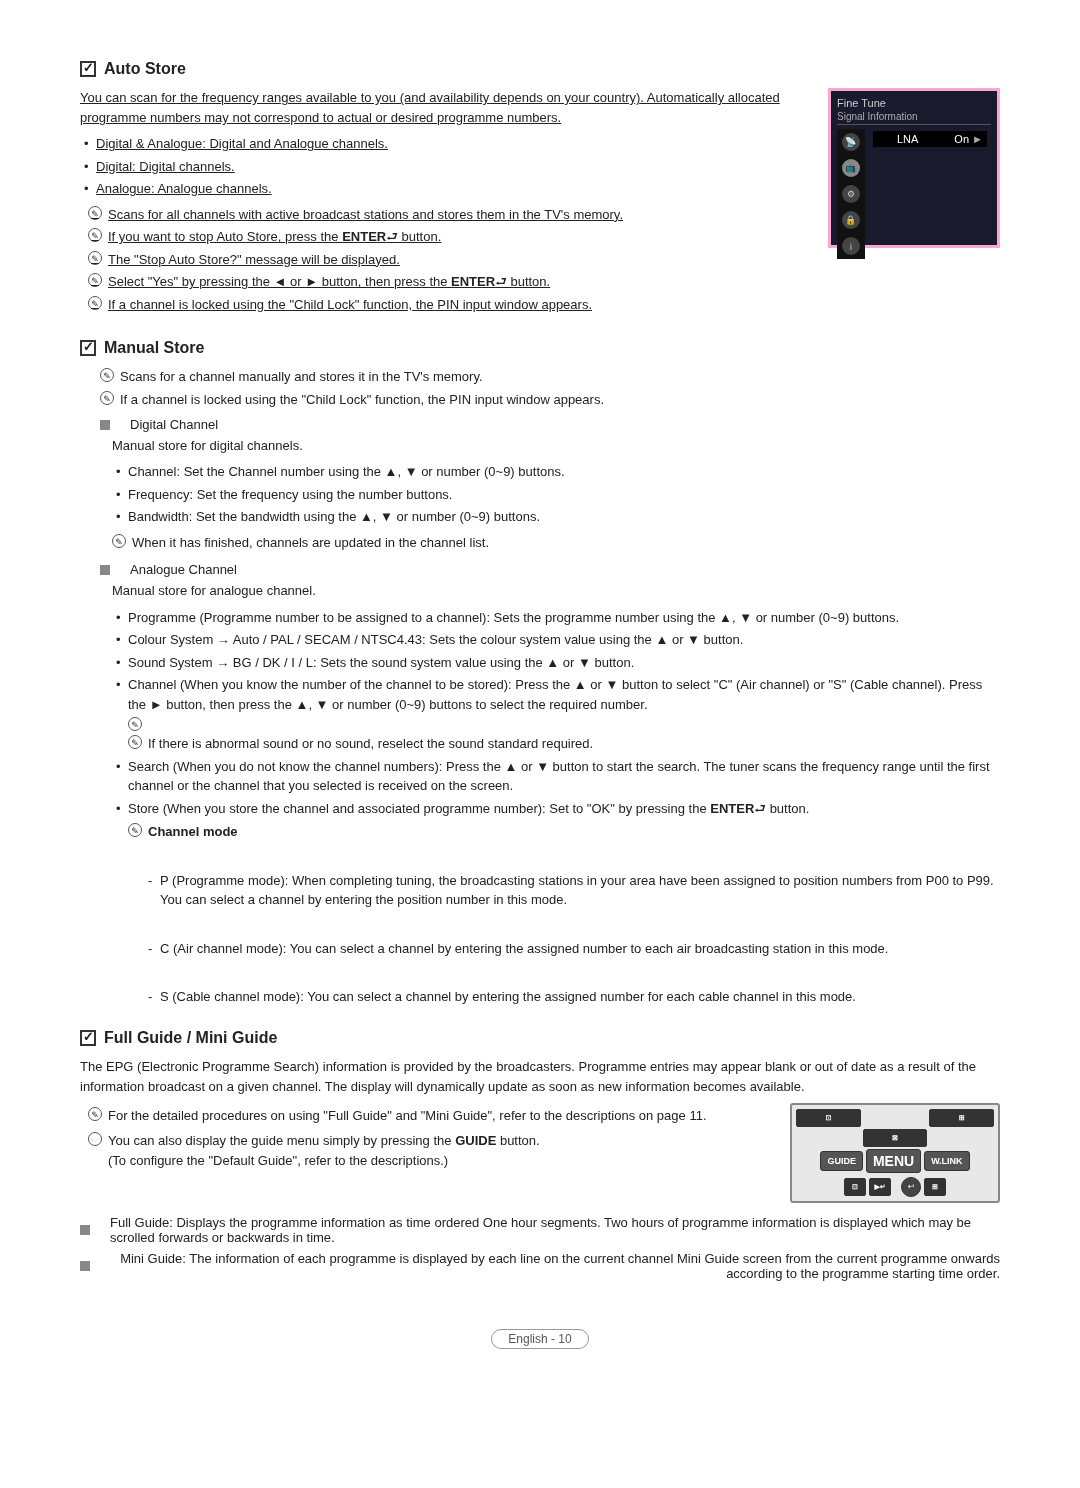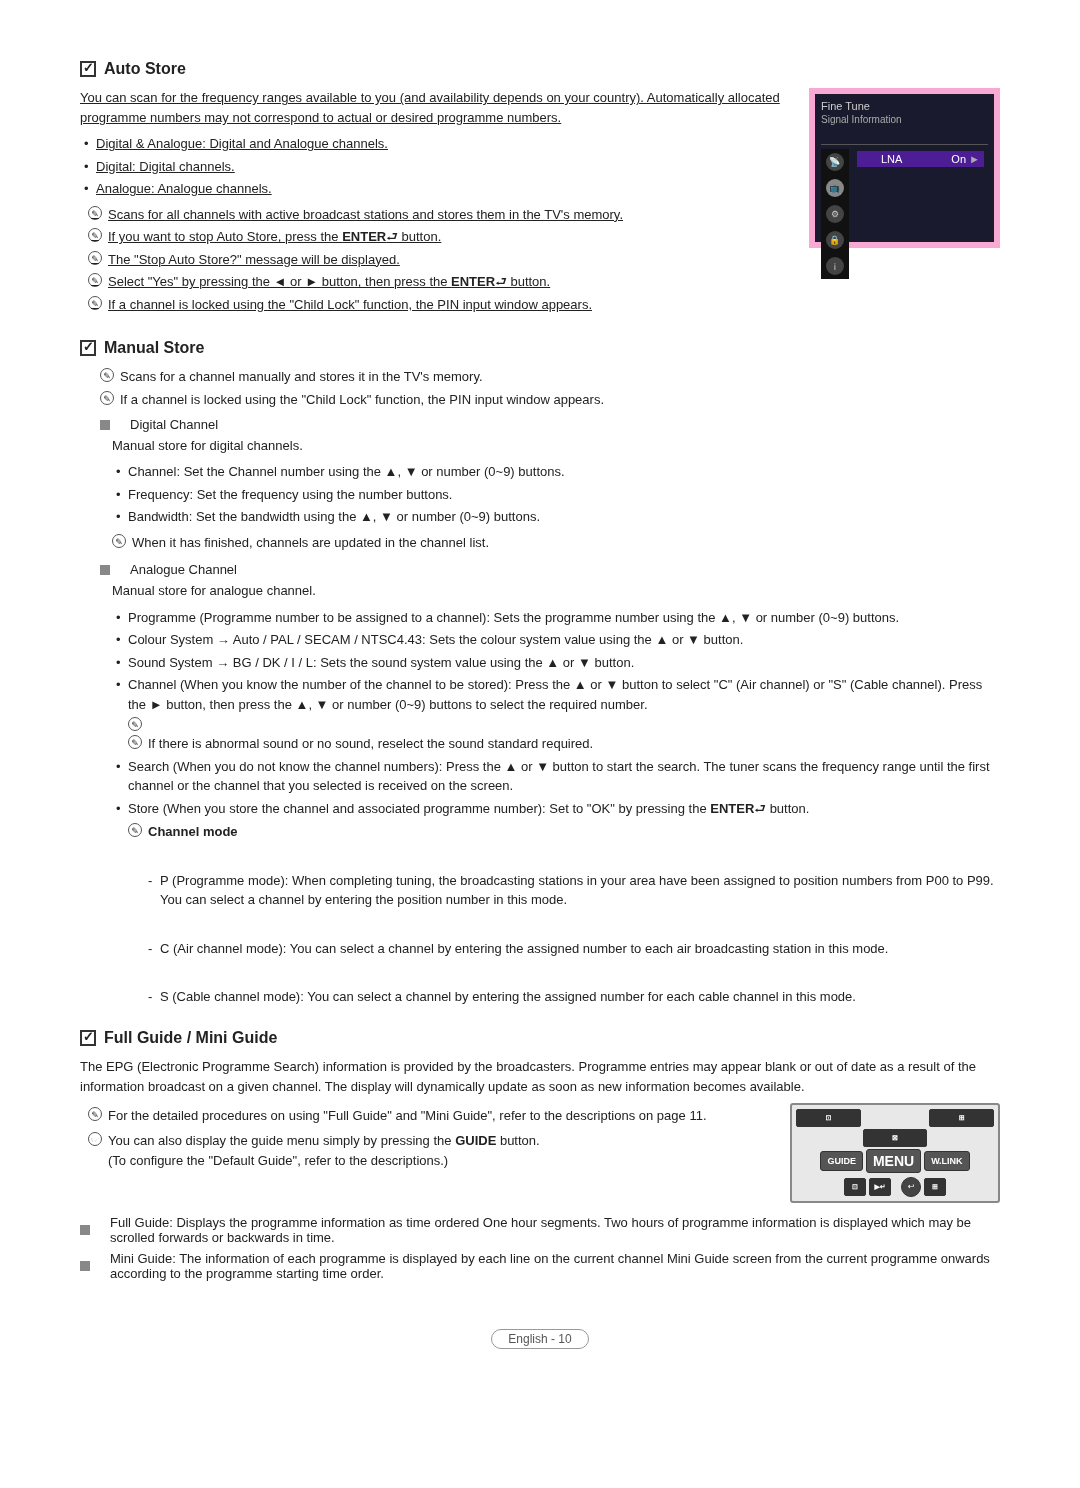--- a/index.html
+++ b/index.html
@@ -42,40 +42,40 @@
     .top-section {
       display: flex;
       gap: 20px;
       margin-bottom: 8px;
     }
     .top-section-text {
       flex: 1;
       text-decoration: underline;
     }
     .menu-screenshot {
-      width: 191px;
+      width: 172px;
       flex-shrink: 0;
-      border: 6px solid #f9a8d4;
+      border: 3px solid #f9a8d4;
       background: #1a1a2e;
       color: #fff;
       font-size: 11px;
       padding: 6px;
       height: 160px;
     }
     .menu-screenshot .menu-title {
       color: #ccc;
       font-size: 11px;
       margin-bottom: 2px;
     }
     .menu-screenshot .menu-subtitle {
       color: #aaa;
       font-size: 10px;
       border-bottom: 1px solid #555;
       margin-bottom: 4px;
-      padding-bottom: 19px;
+      padding-bottom: 2px;
     }
     .menu-screenshot .menu-sidebar {
       display: flex;
       gap: 4px;
     }
     .menu-screenshot .sidebar-icons {
       display: flex;
       flex-direction: column;
       gap: 8px;
       padding: 4px;
@@ -102,21 +102,21 @@
       padding: 2px 4px;
     }
     .menu-screenshot .menu-row {
       display: flex;
       justify-content: space-between;
       align-items: center;
       padding: 2px 4px;
       font-size: 11px;
     }
     .menu-screenshot .menu-row.selected {
-      background: #4c1d95;
+      background: #000000;
       padding-left: 24px;
     }
     .menu-screenshot .menu-row .arrow {
       color: #aaa;
     }
     p {
       margin-bottom: 6px;
       line-height: 1.55;
     }
     ul {
@@ -435,21 +435,21 @@
         </div>
       </div>
     </div>
   </div>
 
   <div style="margin-top:12px;">
     <div class="subsection-title">
       <span class="square-bullet"></span>
       <span>Full Guide: Displays the programme information as time ordered One hour segments. Two hours of programme information is displayed which may be scrolled forwards or backwards in time.</span>
     </div>
-    <div class="subsection-title" style="margin-top:6px;">
+    <div class="subsection-title" style="margin-top:6px;text-align:right;">
       <span class="square-bullet"></span>
       <span>Mini Guide: The information of each programme is displayed by each line on the current channel Mini Guide screen from the current programme onwards according to the programme starting time order.</span>
     </div>
   </div>
 </div>
 
 <div class="page-footer">
   <span class="footer-badge">English - 10</span>
 </div>
 

